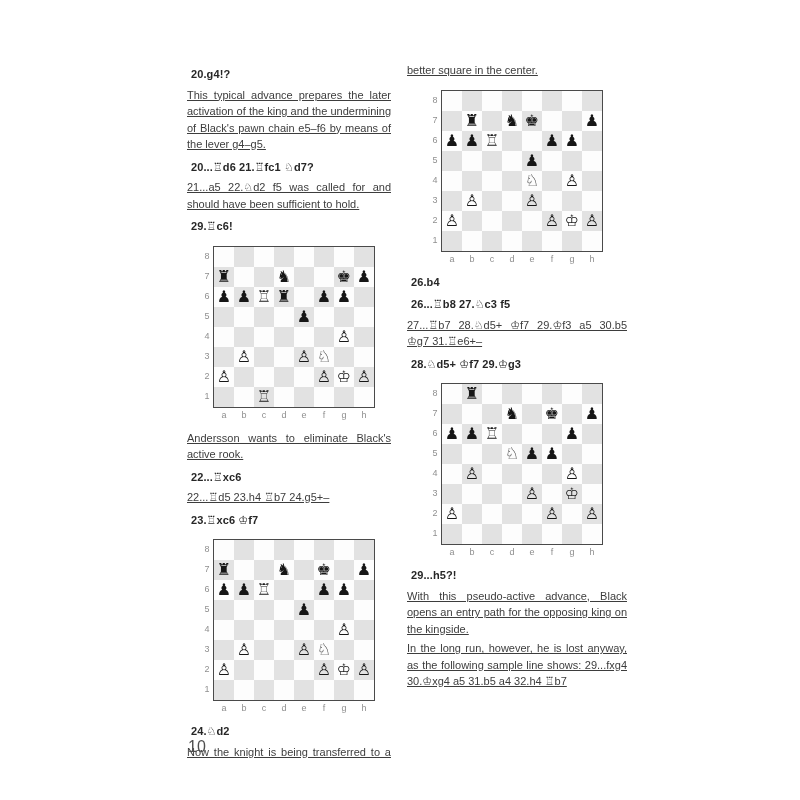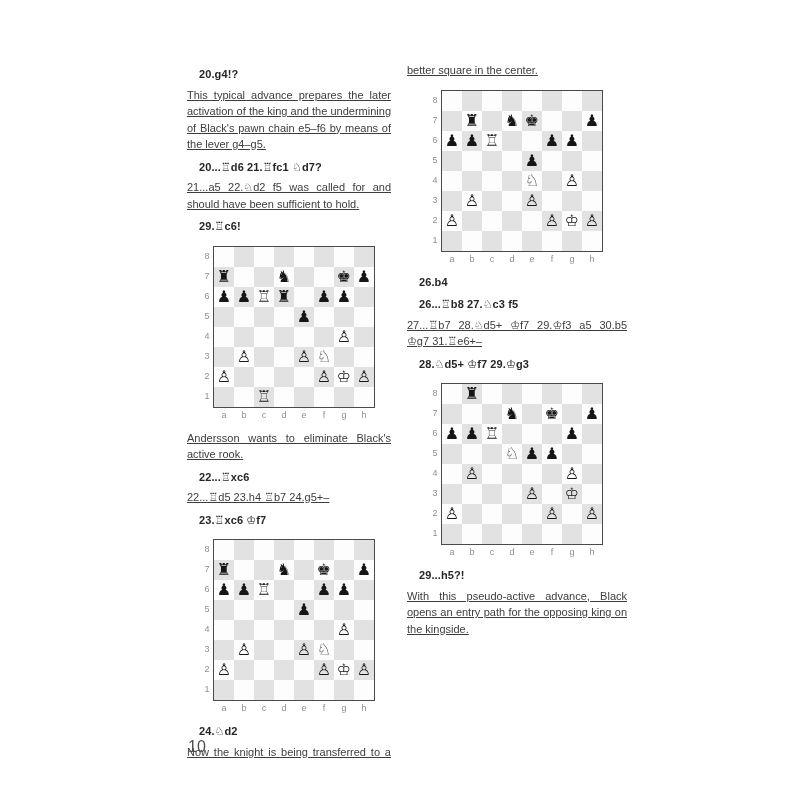--- a/index.html
+++ b/index.html
@@ -15,21 +15,21 @@
   }
   .col{font-size:11px;line-height:16.5px;}
   .col-left{width:204px;}
   .col-right{width:220px;}
   p{margin:0;}
   .para{
     text-align:justify;color:#3d3d3d;margin:2px 0 3px 0;text-decoration:underline;
   }
   .para.jlast{text-align-last:justify;}
   .move{
-    font-weight:bold;color:#262626;margin:6px 0 4px 12px;
+    font-weight:bold;color:#262626;margin:6px 0 4px 4px;
     text-align:left;letter-spacing:0.1px;
   }
   
   .diagram{margin:11px auto 9px auto;width:176px;}
   .dgrid{display:flex;}
   .ranks{display:flex;flex-direction:column;}
   .rlab{
     width:12px;height:20px;line-height:20px;text-align:center;
     font-size:9px;color:#8f8f8f;
   }
@@ -580,16 +580,17 @@
             <div class="flab">c</div>
             <div class="flab">d</div>
             <div class="flab">e</div>
             <div class="flab">f</div>
             <div class="flab">g</div>
             <div class="flab">h</div>
           </div>
         </div>
         <p class="move">29...h5?!</p>
         <p class="para">With this pseudo-active advance, Black opens an entry path for the opposing king on the kingside.</p>
+        <p class="para">In the long run, however, he is lost anyway, as the following sample line shows: 29...fxg4 30.♔xg4 a5 31.b5 a4 32.h4 ♖b7</p>
       </div>
   </div>
   <div class="page-number">10</div>
 </div>
 
 </body></html>

